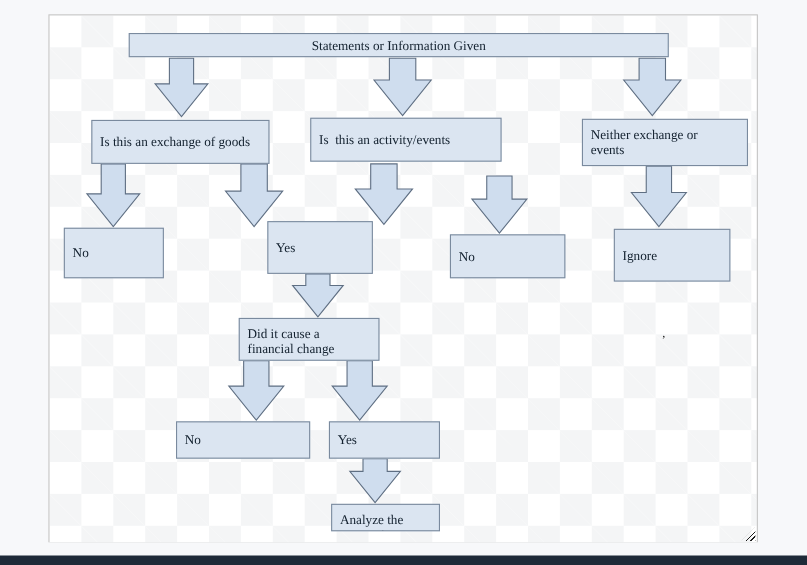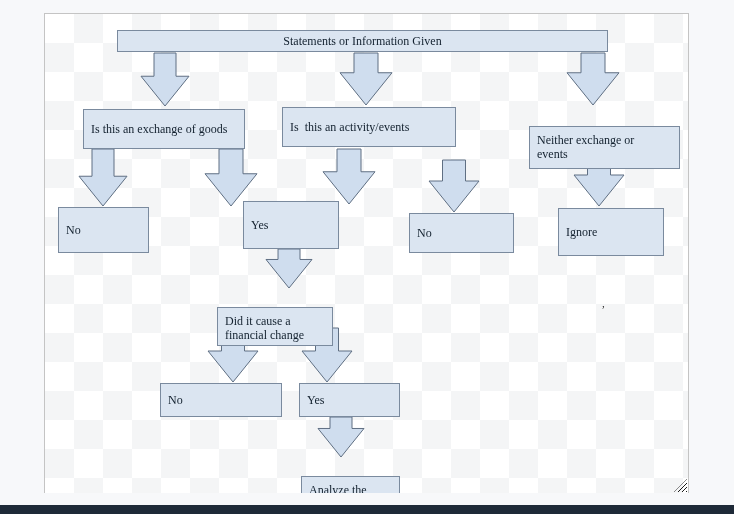--- a/index.html
+++ b/index.html
@@ -70,21 +70,21 @@
     color: #12202e;
     font-size: 12px;
     line-height: 14px;
     padding: 4px 7px;
     display: flex;
     align-items: center;
     overflow: hidden;
   }
   .node.center { justify-content: center; }
   .node .txt { display: block; }
-  .node.multi { align-items: flex-start; padding-top: 6px; margin-top: 18px; }
+  .node.multi { align-items: flex-start; padding-top: 6px; }
   .arrow-svg { position: absolute; overflow: visible; }
 
   
   #stray-mark {
     position: absolute;
     font-size: 11px;
     color: #222;
     line-height: 1;
   }
 </style>
@@ -148,21 +148,21 @@
       </div>
       <div class="node" style="left: 198px; top: 187px; width: 96px; height: 48px; background: rgb(219, 229, 241); border-color: rgb(122, 138, 158); color: rgb(18, 32, 46);">
         <span class="txt">Yes</span>
       </div>
       <div class="node" style="left: 364px; top: 199px; width: 105px; height: 40px; background: rgb(219, 229, 241); border-color: rgb(122, 138, 158); color: rgb(18, 32, 46);">
         <span class="txt">No</span>
       </div>
       <div class="node" style="left: 513px; top: 194px; width: 106px; height: 48px; background: rgb(219, 229, 241); border-color: rgb(122, 138, 158); color: rgb(18, 32, 46);">
         <span class="txt">Ignore</span>
       </div>
-      <div class="node multi" style="left: 172px; top: 275px; width: 116px; height: 39px; background: rgb(219, 229, 241); border-color: rgb(122, 138, 158); color: rgb(18, 32, 46);">
+      <div class="node multi" style="left: 172px; top: 275px; width: 128px; height: 39px; background: rgb(219, 229, 241); border-color: rgb(122, 138, 158); color: rgb(18, 32, 46);">
         <span class="txt">Did&nbsp;it&nbsp;cause&nbsp;a<br>financial&nbsp;change</span>
       </div>
       <div class="node" style="left: 115px; top: 369px; width: 122px; height: 34px; background: rgb(219, 229, 241); border-color: rgb(122, 138, 158); color: rgb(18, 32, 46);">
         <span class="txt">No</span>
       </div>
       <div class="node" style="left: 254px; top: 369px; width: 101px; height: 34px; background: rgb(219, 229, 241); border-color: rgb(122, 138, 158); color: rgb(18, 32, 46);">
         <span class="txt">Yes</span>
       </div>
       <div class="node multi" style="left: 256px; top: 444px; width: 99px; height: 25px; background: rgb(219, 229, 241); border-color: rgb(122, 138, 158); color: rgb(18, 32, 46);">
         <span class="txt">Analyze&nbsp;the<br>transaction</span>

